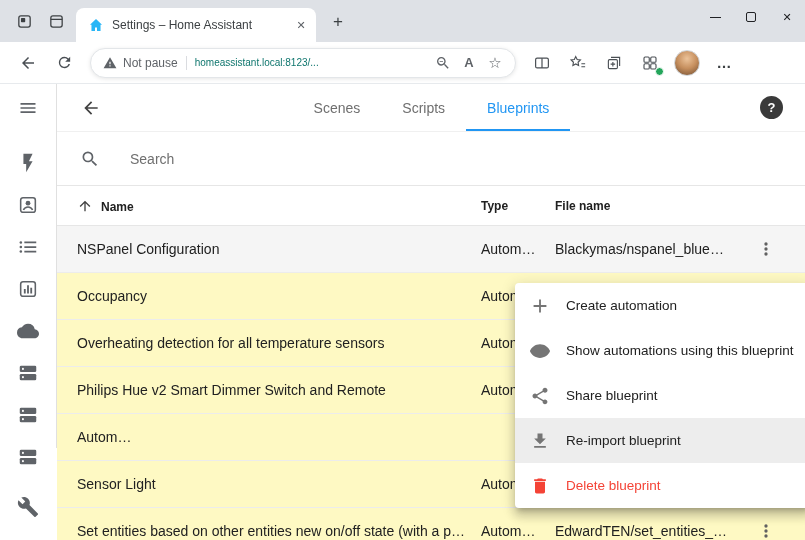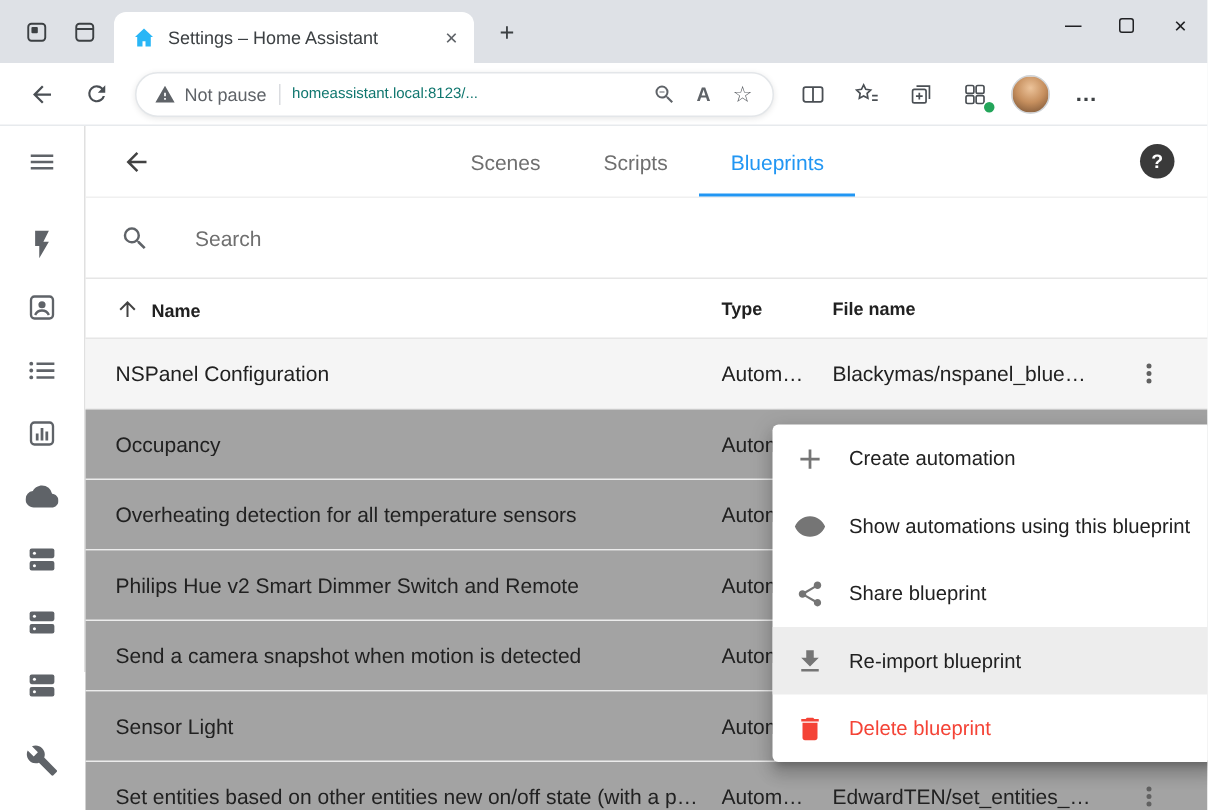--- a/index.html
+++ b/index.html
@@ -52,21 +52,21 @@
   .help-btn{width:23px;height:23px;min-width:23px;border-radius:50%;background:#3a3a3a;color:#fff;display:flex;align-items:center;justify-content:center;font-size:13px;font-weight:700;margin-right:22px;}
 
   .search-row{height:53px;min-height:53px;display:flex;align-items:center;gap:30px;padding:0 23px;color:#5f6368;}
   .search-input{border:none;outline:none;flex:1;font-size:14px;font-family:inherit;color:#212121;background:transparent;}
   .search-input::placeholder{color:#6f6f6f;opacity:1;}
 
   .table-header{height:41px;min-height:41px;border-top:1px solid #e6e6e6;border-bottom:1px solid #e6e6e6;display:grid;grid-template-columns:404px 74px 190px 1fr;align-items:center;padding-left:20px;font-size:12px;font-weight:600;color:#212121;}
   .th-name{display:flex;align-items:flex-end;gap:8px;}
   .sort-icon{width:16px;height:16px;color:#424242;display:flex;}
 
-  .row{height:47px;min-height:47px;border-bottom:1px solid #ececec;display:grid;grid-template-columns:404px 74px 190px 1fr;align-items:center;padding-left:20px;font-size:14px;color:#212121;background:#a3a3a3;}
+  .row{height:47px;min-height:47px;border-bottom:1px solid #ececec;display:grid;grid-template-columns:404px 74px 190px 1fr;align-items:center;padding-left:20px;font-size:14px;color:#212121;background:#fef9c3;}
   .row.selected{background:#f5f5f5;}
   .cell{white-space:nowrap;overflow:hidden;text-overflow:ellipsis;padding-right:14px;}
   .dots{width:34px;height:34px;display:flex;align-items:center;justify-content:center;color:#616161;justify-self:end;margin-right:22px;}
 
   .menu{position:absolute;left:458px;top:199px;width:296px;background:#fff;border-radius:4px;box-shadow:0 5px 5px -3px rgba(0,0,0,.2),0 8px 10px 1px rgba(0,0,0,.14),0 3px 14px 2px rgba(0,0,0,.12);z-index:5;overflow:hidden;}
   .menu-item{height:45px;display:flex;align-items:center;gap:15px;padding:0 14px;font-size:13.5px;color:#212121;white-space:nowrap;}
   .menu-item.hover{background:#ededed;}
   .menu-item.danger{color:var(--danger);}
   .mi{width:22px;height:22px;min-width:22px;color:#757575;display:flex;align-items:center;justify-content:center;}
   .menu-item.danger .mi{color:var(--danger);}
@@ -312,21 +312,20 @@
         <div class="cell">Philips Hue v2 Smart Dimmer Switch and Remote</div>
         <div class="cell">Autom…</div>
         <div class="cell"></div>
         <div class="dots">
           <svg width="20" height="20" viewBox="0 0 24 24">
               <path fill="currentColor" d="M12 8a2 2 0 1 0 0-4 2 2 0 0 0 0 4zm0 6a2 2 0 1 0 0-4 2 2 0 0 0 0 4zm0 6a2 2 0 1 0 0-4 2 2 0 0 0 0 4z"></path>
             </svg>
         </div>
       </div>
       <div class="row">
-        <div class="cell">Send a camera snapshot when motion is detected</div>
         <div class="cell">Autom…</div>
         <div class="cell"></div>
         <div class="dots">
           <svg width="20" height="20" viewBox="0 0 24 24">
               <path fill="currentColor" d="M12 8a2 2 0 1 0 0-4 2 2 0 0 0 0 4zm0 6a2 2 0 1 0 0-4 2 2 0 0 0 0 4zm0 6a2 2 0 1 0 0-4 2 2 0 0 0 0 4z"></path>
             </svg>
         </div>
       </div>
       <div class="row">
         <div class="cell">Sensor Light</div>

